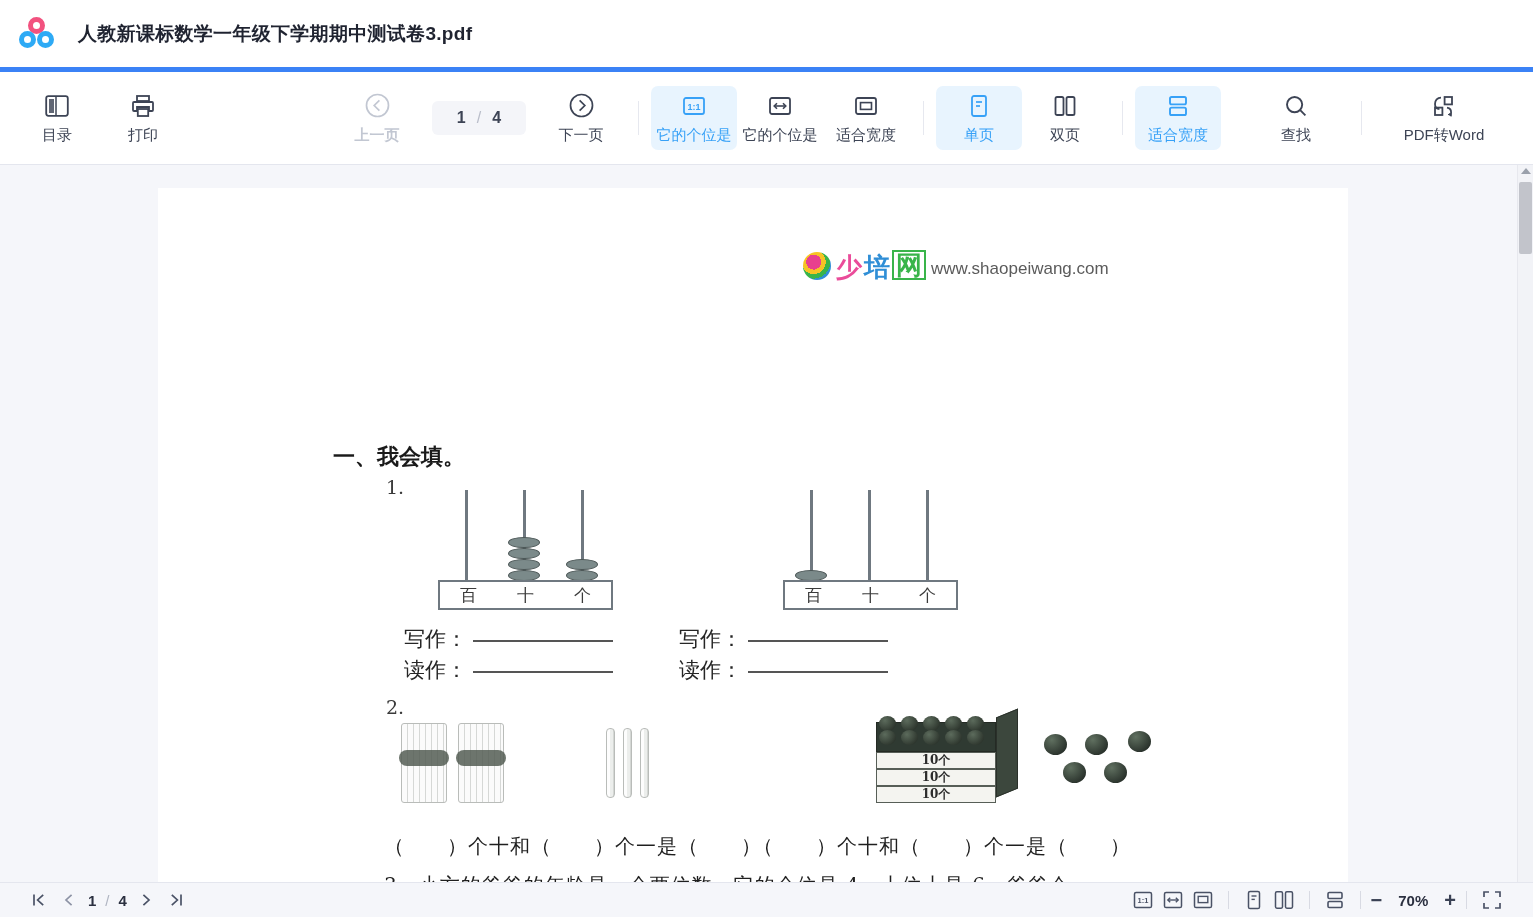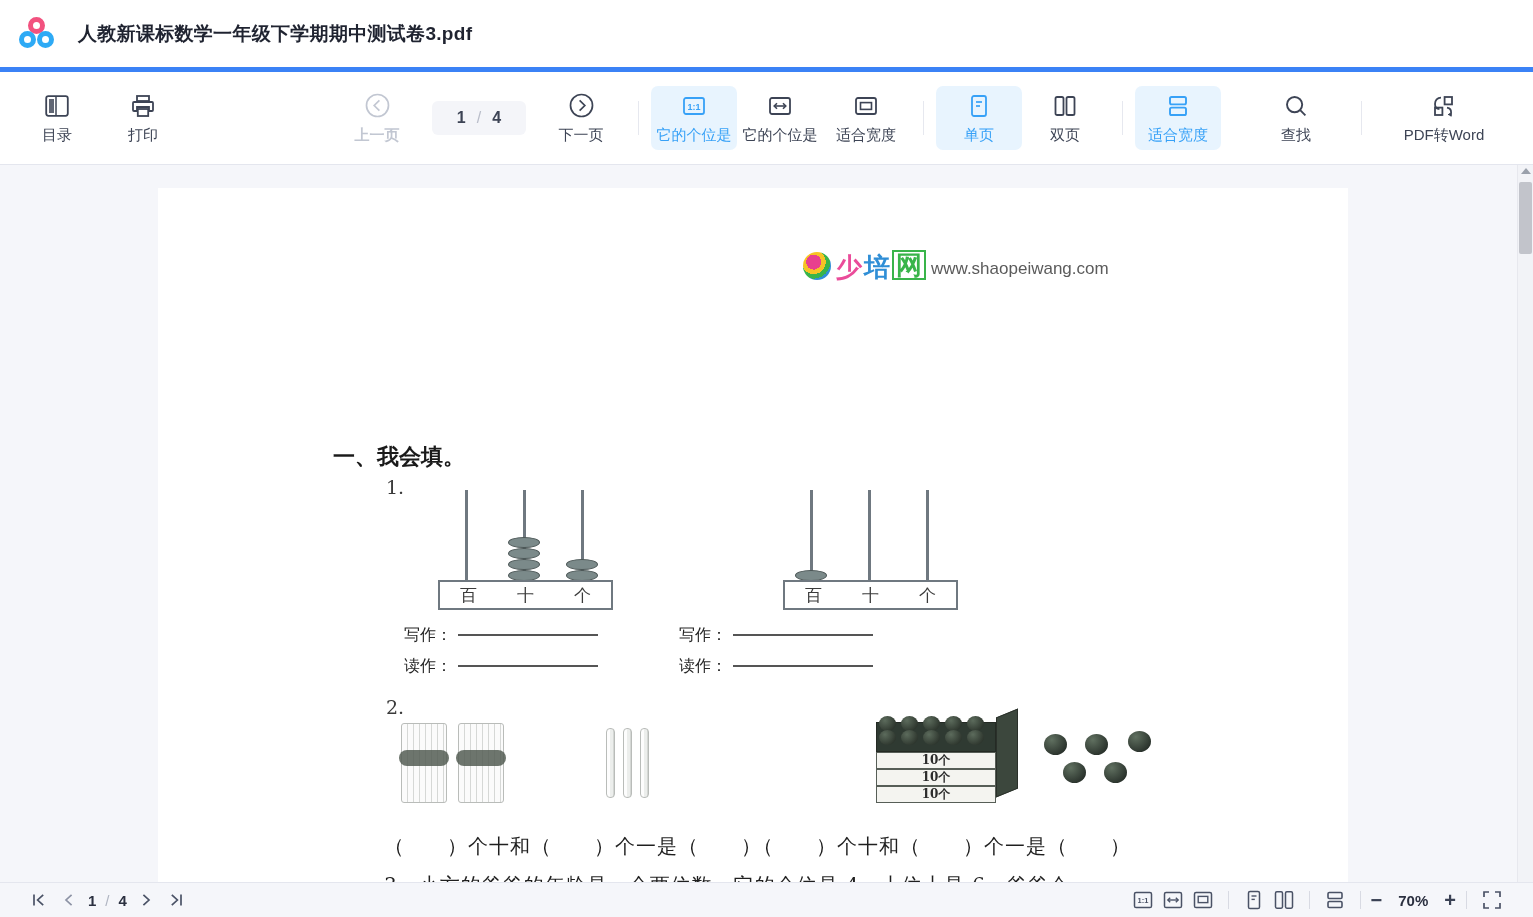--- a/index.html
+++ b/index.html
@@ -121,21 +121,21 @@
     font-family: "DejaVu Serif", "Liberation Serif", serif; font-size: 17px; color: #3b3b3b;
   }
   .bead {
     position: absolute; width: 32px; height: 11px; border-radius: 50%;
     background: #7b8a8a; border: 1px solid #4c5757;
   }
 
   .lbl {
     position: absolute;
     font-family: "DejaVu Serif", "Liberation Serif", serif;
-    font-size: 16px; color: #262626; white-space: nowrap;
+    font-size: 21px; color: #262626; white-space: nowrap;
   }
   .blank-line { display: inline-block; border-bottom: 2px solid #555; width: 140px; margin-left: 6px; vertical-align: 4px; }
 
   
   .bundle {
     position: absolute; width: 46px; height: 80px;
     background: repeating-linear-gradient(90deg, #fbfbfb 0 5px, #d6d8d6 5px 6px);
     border: 1px solid #b9bcb9; border-radius: 3px;
   }
   .bundle::after {

